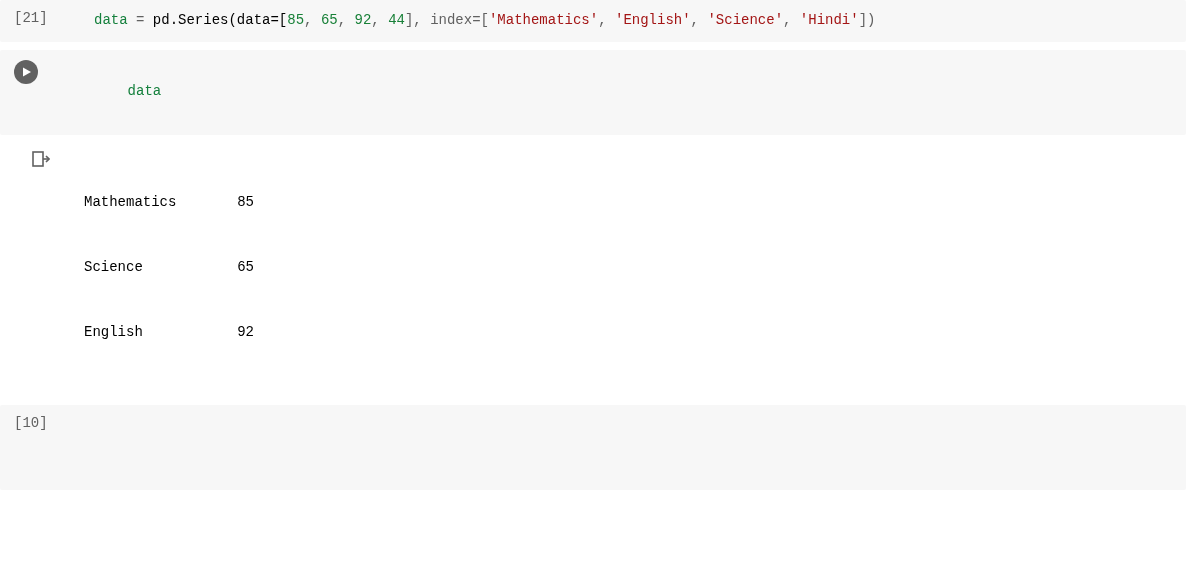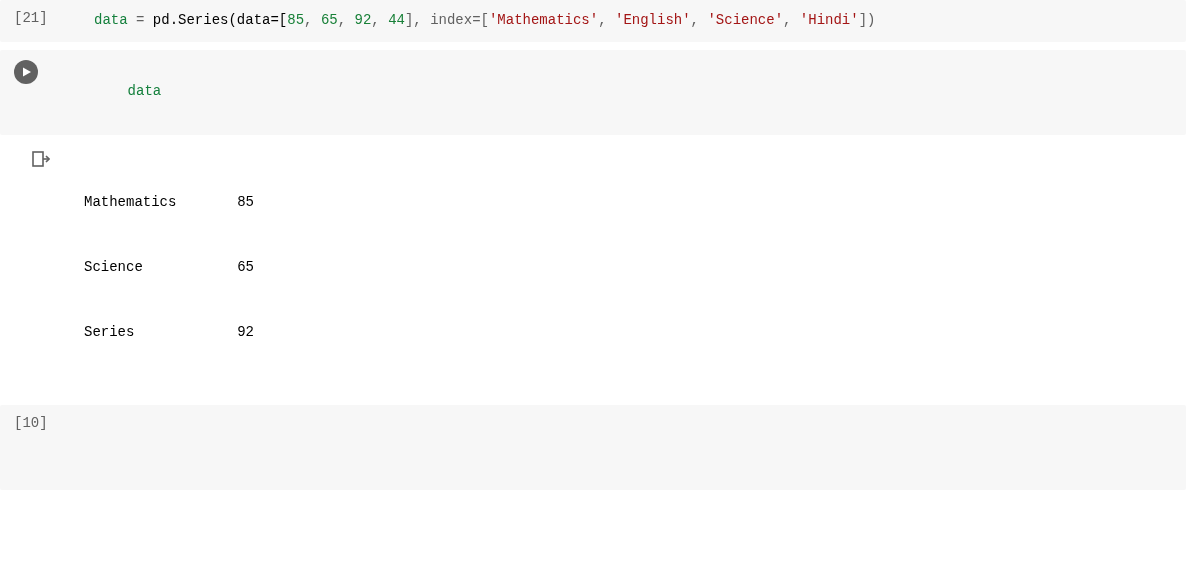--- a/index.html
+++ b/index.html
@@ -99,21 +99,21 @@
       <svg width="18" height="16" viewBox="0 0 18 16">
         <rect x="1" y="1" width="10" height="14" fill="none" stroke="#616161" stroke-width="1.6"></rect>
         <line x1="11" y1="8" x2="17" y2="8" stroke="#616161" stroke-width="1.6"></line>
         <polyline points="14,5 17,8 14,11" fill="none" stroke="#616161" stroke-width="1.6"></polyline>
       </svg>
     </span>
   </div>
   <div class="content">
     <div class="series-row"><span class="series-label">Mathematics</span><span class="series-val">85</span></div>
     <div class="series-row"><span class="series-label">Science</span><span class="series-val">65</span></div>
-    <div class="series-row"><span class="series-label">Series</span><span class="series-val">92</span></div>
+    <div class="series-row"><span class="series-label">English</span><span class="series-val">92</span></div>
   </div>
 </div>
 
 <div class="spacer"></div>
 
 <div class="cell-input">
   <div class="gutter">
     <span class="prompt-num">[10]</span>
   </div>
   <div class="content">

